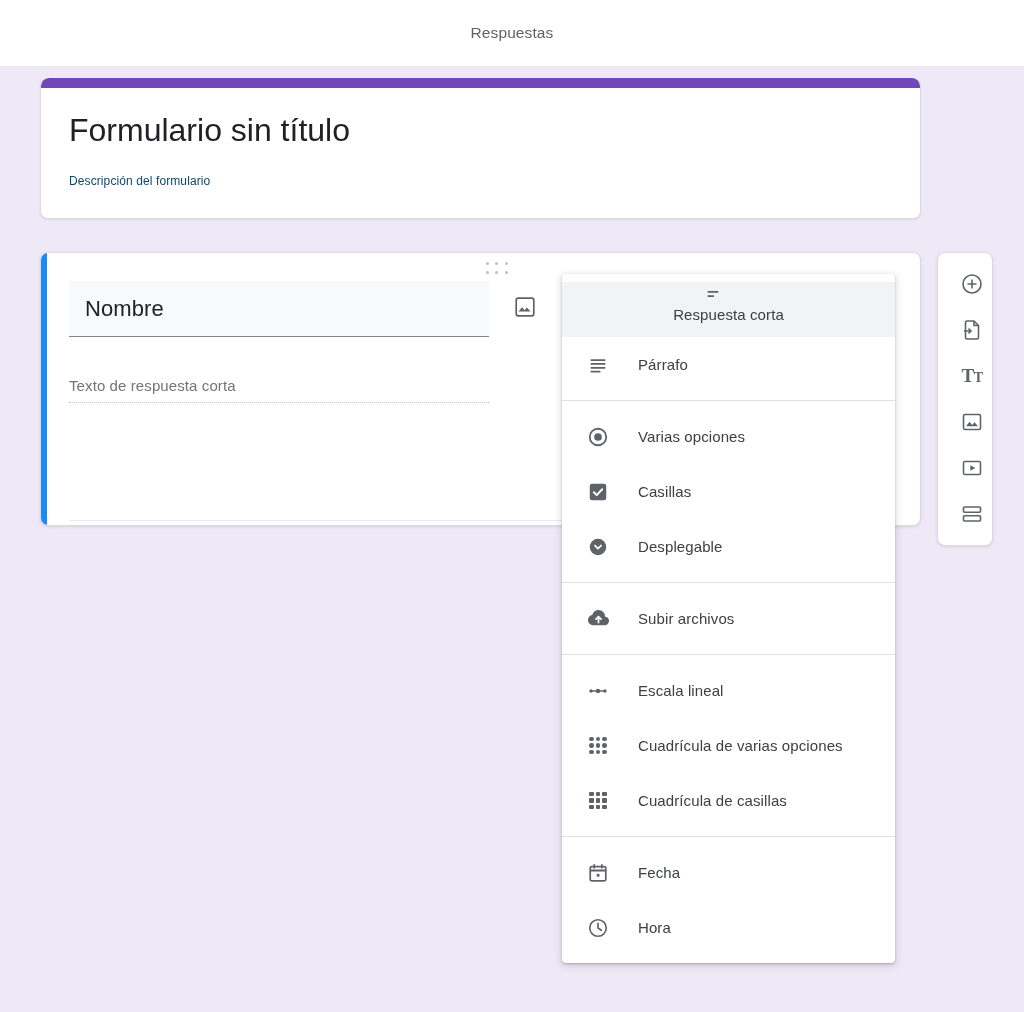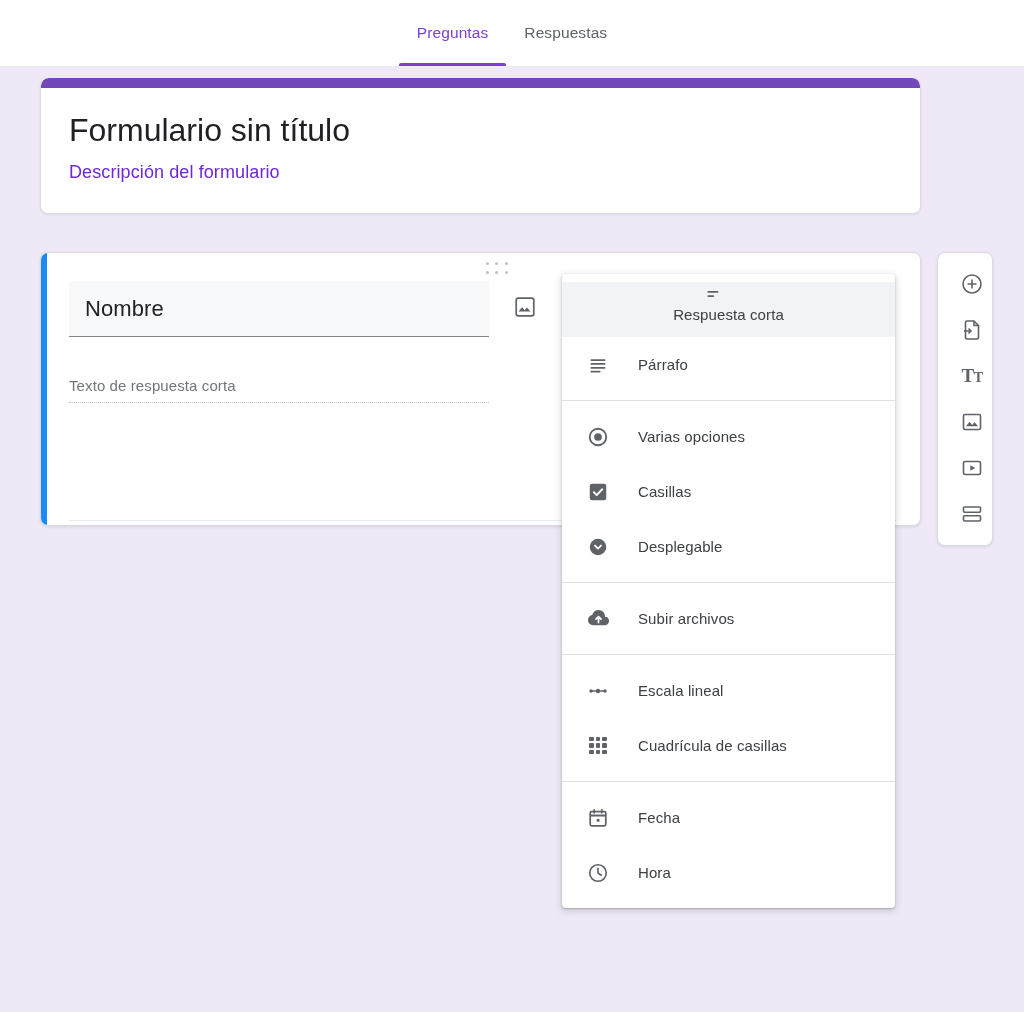--- a/index.html
+++ b/index.html
@@ -69,23 +69,23 @@
   .form-header-body { padding: 22px 28px 30px 28px; }
   .form-title {
     font-size: 32px;
     font-weight: 400;
     line-height: 1.25;
     color: #202124;
     letter-spacing: 0;
     padding-bottom: 4px;
   }
   .form-desc {
-    margin-top: 8px;
-    font-size: 18px;
-    color: #6d28d9;
+    margin-top: 20px;
+    font-size: 12px;
+    color: #0c4a6e;
     letter-spacing: .1px;
   }
 
   
   .question-card {
     position: absolute; left: 40px; top: 186px;
     width: 881px; height: 274px;
     background: #ffffff;
     border: 1px solid #dadce0;
     border-radius: 8px;
@@ -220,23 +220,20 @@
     gap: 2px;
     width: 18px; height: 18px;
   }
   .sq-grid i { background: #5f6368; border-radius: 1px; }
 </style>
 </head>
 <body>
 
 <div class="topbar">
   <div class="tabs">
-    <div class="tab active">
-      <span>Preguntas</span>
-    </div>
     <div class="tab">
       <span>Respuestas</span>
     </div>
   </div>
 </div>
 
 <div class="canvas">
 
   <div class="form-header">
     <div class="form-header-stripe"></div>
@@ -381,20 +378,36 @@
           <path d="M3.5 12h17" stroke="#5f6368" stroke-width="1.6"></path>
           <circle cx="4.4" cy="12" r="1.9" fill="#5f6368"></circle>
           <circle cx="12" cy="12" r="2.4" fill="#5f6368"></circle>
           <circle cx="19.6" cy="12" r="1.9" fill="#5f6368"></circle>
         </svg>
       </span>
       <span>Escala lineal</span>
     </div>
     <div class="menu-item">
       <span class="menu-icon">
+        <span class="dot-grid">
+          <i></i>
+            <i></i>
+            <i></i>
+            <i></i>
+            <i></i>
+            <i></i>
+            <i></i>
+            <i></i>
+            <i></i>
+        </span>
+      </span>
+      <span>Cuadrícula de varias opciones</span>
+    </div>
+    <div class="menu-item">
+      <span class="menu-icon">
         <span class="sq-grid">
           <i></i>
             <i></i>
             <i></i>
             <i></i>
             <i></i>
             <i></i>
             <i></i>
             <i></i>
             <i></i>

